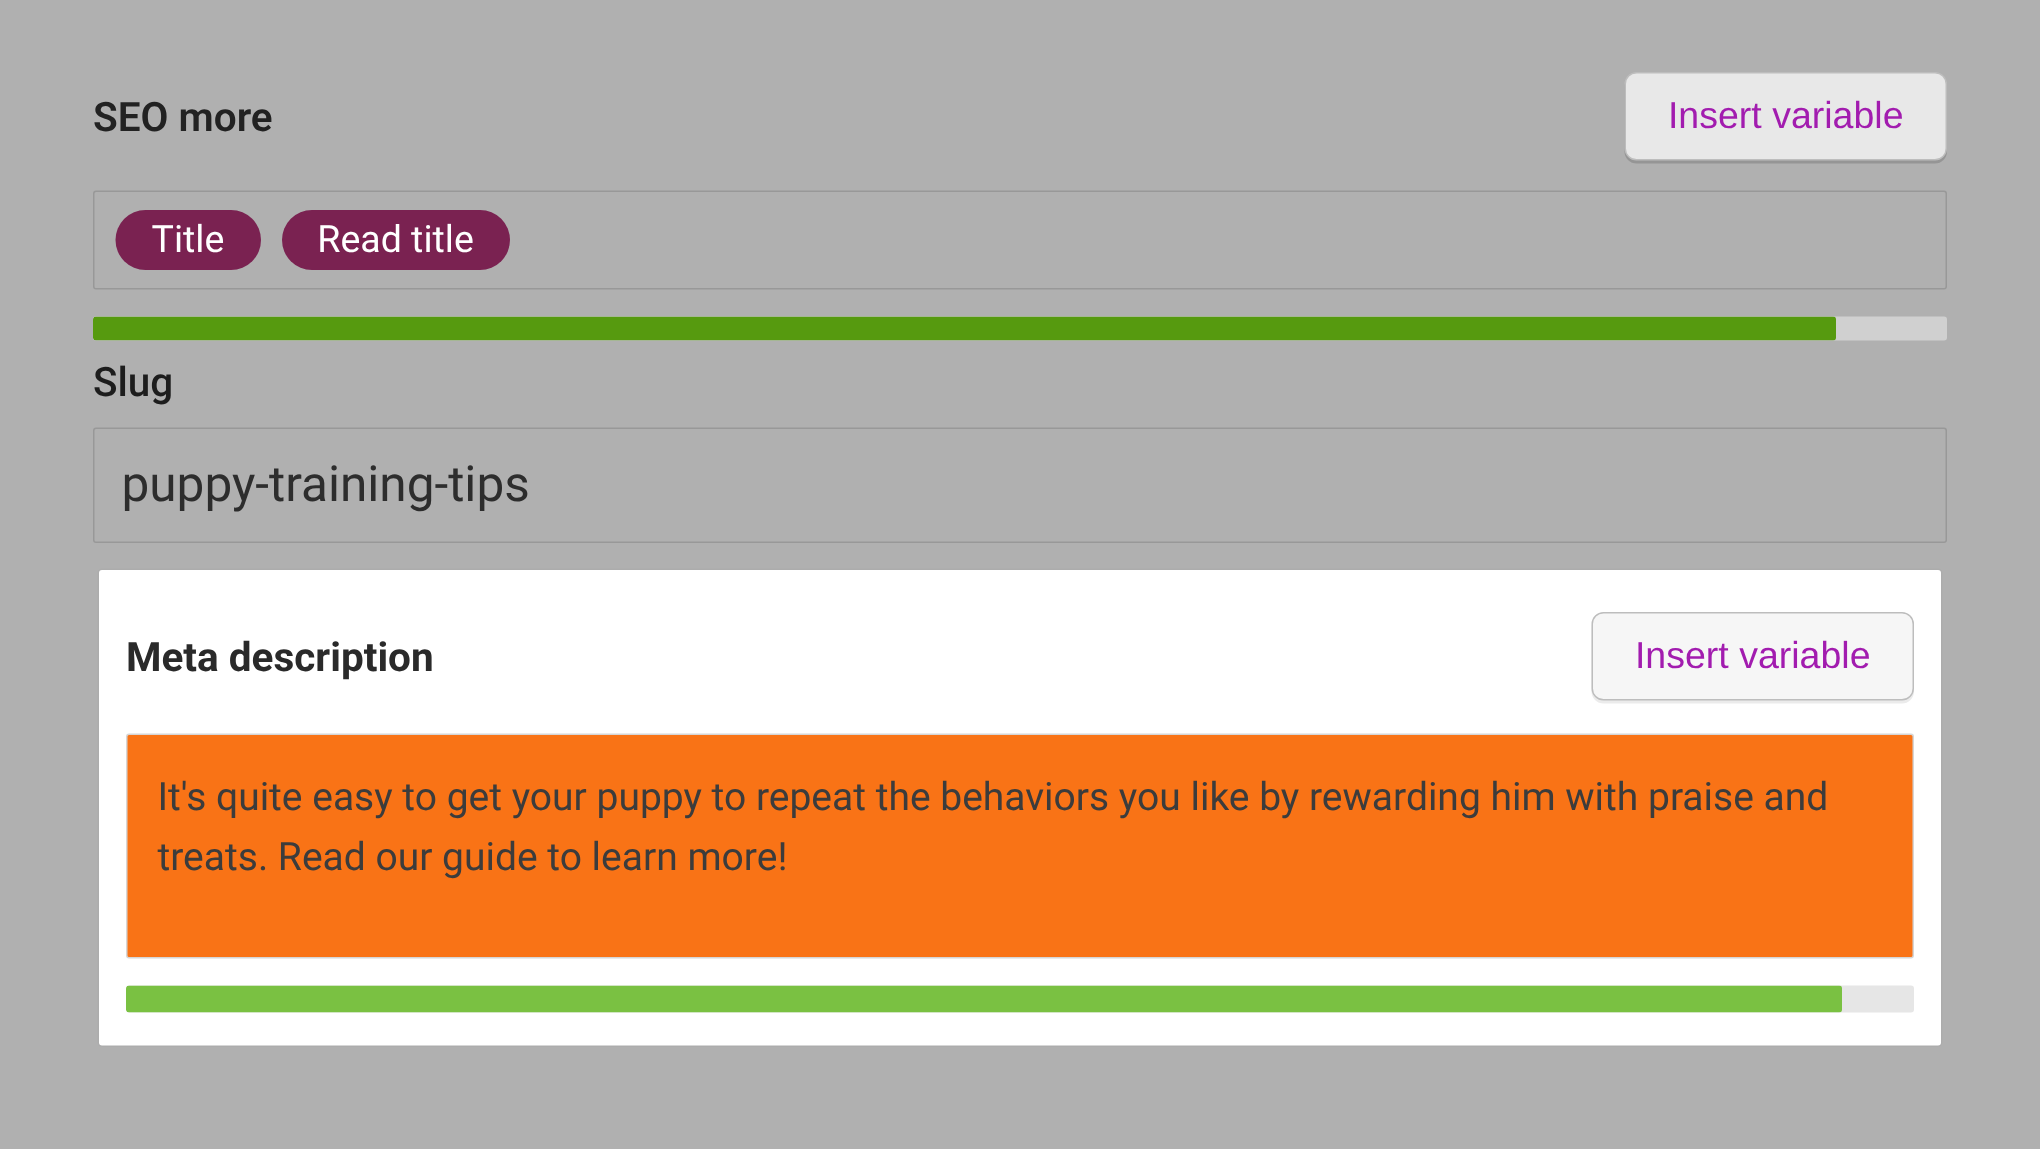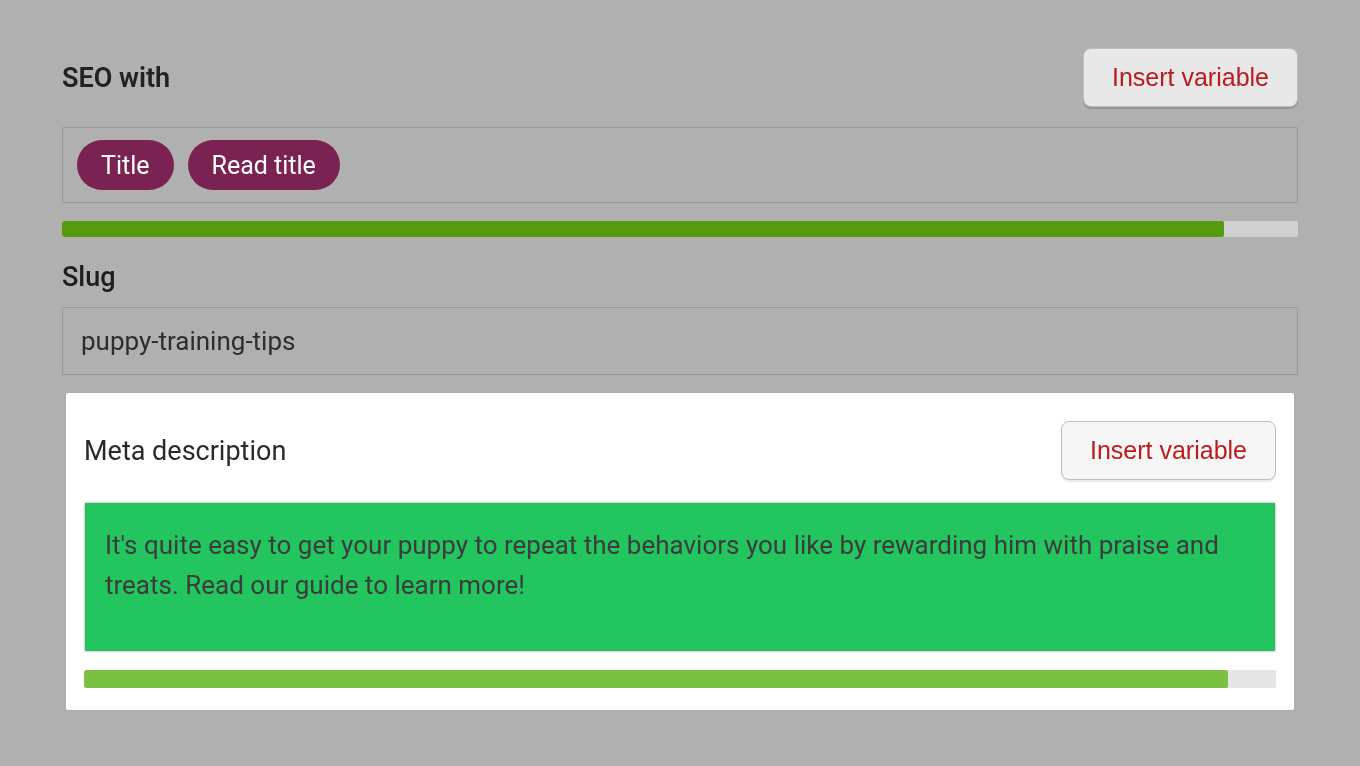--- a/index.html
+++ b/index.html
@@ -40,21 +40,21 @@
       font-size: 27px;
       font-weight: 600;
       color: #1d1d1d;
     }
     .section.dimmed .section-label {
       color: #222;
     }
     .insert-btn {
       font-size: 25px;
       font-weight: 400;
-      color: #b91c1c;
+      color: #a21caf;
       background: #f6f6f6;
       border: 1px solid #bdbdbd;
       border-radius: 8px;
       padding: 14px 28px;
       cursor: pointer;
       box-shadow: 0 2px 0 rgba(0,0,0,0.08);
     }
     .section.dimmed .insert-btn {
       background: #e8e8e8;
       box-shadow: 0 2px 0 rgba(0,0,0,0.15);
@@ -72,89 +72,89 @@
     }
     .token {
       display: inline-flex;
       align-items: center;
       background: #7a2251;
       color: #ffffff;
       font-size: 25px;
       font-weight: 400;
       padding: 8px 24px;
       border-radius: 999px;
-      height: 50px;
+      height: 40px;
     }
     .progress-bar {
       width: 100%;
       height: 16px;
       background: #e6e6e6;
       margin-top: 18px;
       border-radius: 2px;
       overflow: hidden;
     }
     .section.dimmed .progress-bar {
       background: #d0d0d0;
     }
     .section.highlighted .progress-bar {
       height: 18px;
     }
     .progress-fill {
       height: 100%;
       border-radius: 2px;
     }
     .slug-block {
-      margin-top: 24px;
+      margin-top: 12px;
     }
     .slug-label {
       font-size: 27px;
       font-weight: 500;
       color: #1d1d1d;
       margin-bottom: 14px;
     }
     .text-input {
       width: 100%;
       border: 1.5px solid #989898;
       background: transparent;
-      font-size: 26px;
+      font-size: 33px;
       color: #2d2d2d;
       padding: 18px 18px;
       font-family: inherit;
       border-radius: 2px;
       outline: none;
     }
     .textarea-box {
       width: 100%;
       border: 1.5px solid #d6d6d6;
-      background: #22c55e;
+      background: #f97316;
       font-size: 26px;
       line-height: 1.55;
       color: #3c3c3c;
       padding: 22px 20px;
       font-family: inherit;
       border-radius: 2px;
       min-height: 150px;
       outline: none;
     }
     .section.highlighted .header-row {
       margin-bottom: 22px;
     }
     .section.highlighted .section-label {
-      font-weight: 400;
+      font-weight: 700;
       color: #2a2a2a;
     }
   </style>
 </head>
 <body>
 
 <div class="panel">
 
   <div class="section dimmed">
     <div class="header-row">
-      <div class="section-label">SEO with</div>
+      <div class="section-label">SEO more</div>
       <button class="insert-btn">Insert variable</button>
     </div>
 
     <div class="token-field">
       <span class="token">Title</span>
       <span class="token">Read title</span>
     </div>
 
     <div class="progress-bar">
       <div class="progress-fill" style="width:94%;background:#569a0f;"></div>

